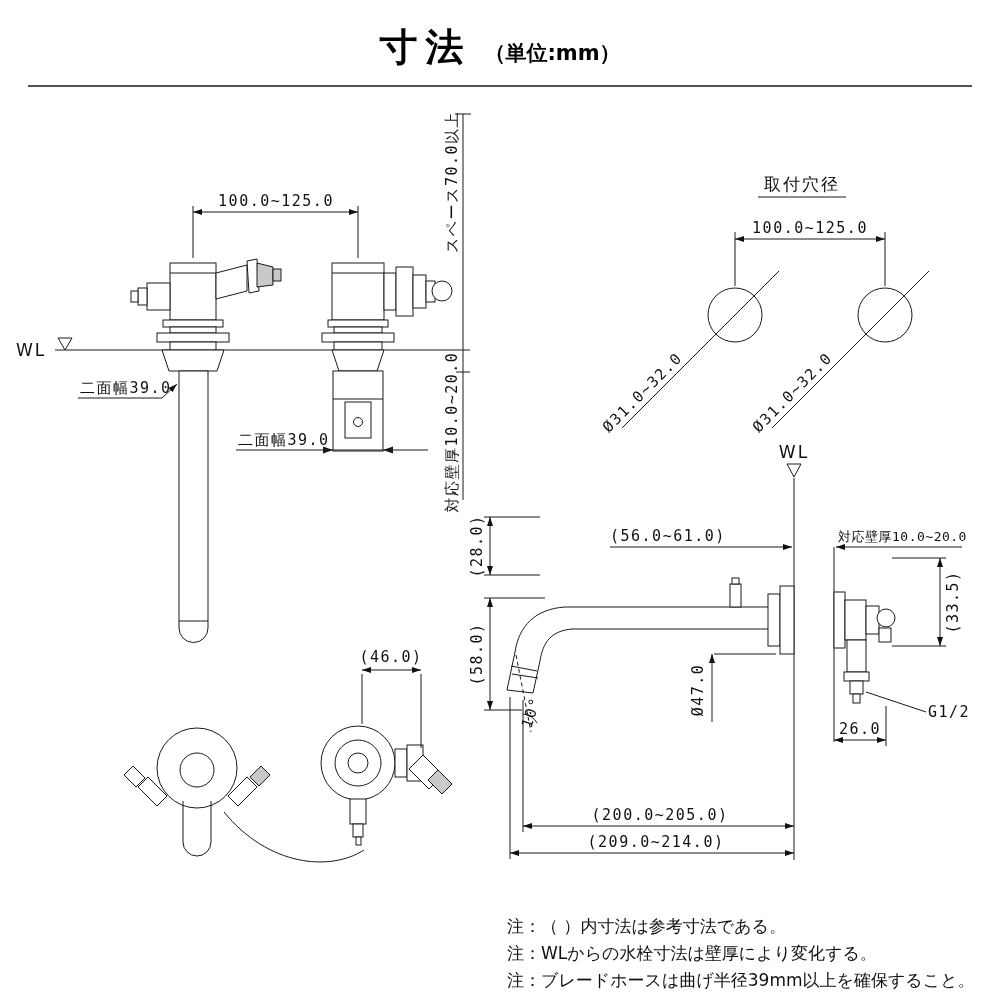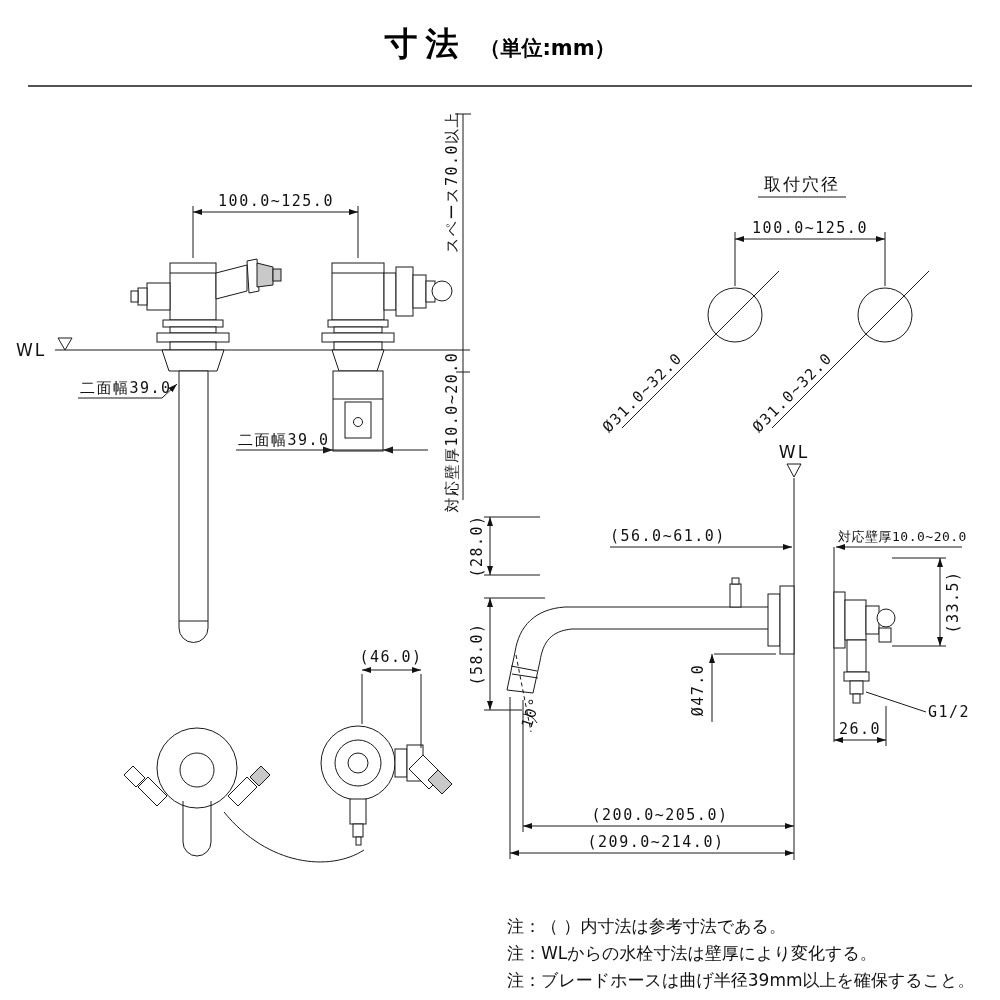--- a/index.html
+++ b/index.html
@@ -1,18 +1,18 @@
 <!DOCTYPE html>
 <html><head>
 <meta charset="utf-8">
 <style>
   html,body{margin:0;padding:0;background:#ffffff;}
   body{position:relative;width:1000px;height:1000px;font-family:"DejaVu Sans","Liberation Sans",sans-serif;}
   .title{position:absolute;top:22px;left:0;width:100%;text-align:center;font-weight:bold;color:#000;}
-  .t-main{font-size:33px;letter-spacing:8px;}
+  .t-main{font-size:38px;letter-spacing:8px;}
   .t-unit{font-size:21px;margin-left:13px;}
   svg.sheet{position:absolute;top:0;left:0;}
   g.draw line,g.draw path,g.draw rect,g.draw circle,g.draw polygon{stroke:#1a1a1a;stroke-width:1;fill:none;}
   g.draw .wf{fill:#ffffff;}
   g.draw .gf{fill:#c9c9c9;}
   g.draw .ar{fill:#1a1a1a;stroke:none;}
   g.draw .thick{stroke-width:1.5;}
   g.draw .dsh{stroke-dasharray:4 3;}
   text{stroke:none;}
   text.dim{font-family:"DejaVu Sans Mono","DejaVu Sans",monospace;font-size:15px;fill:#111;letter-spacing:1.5px;}

